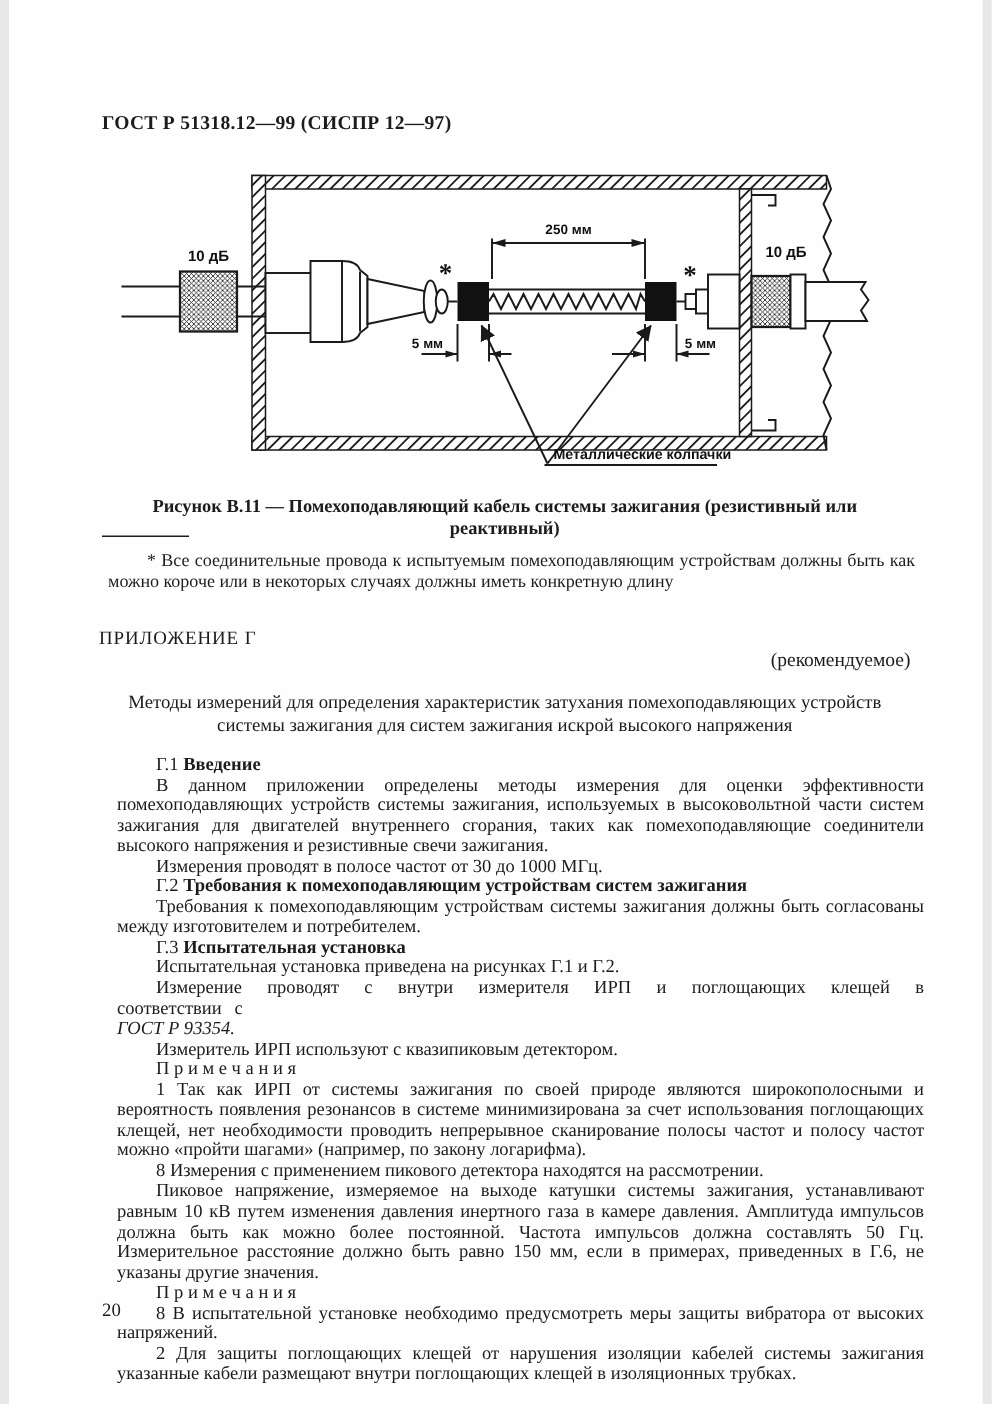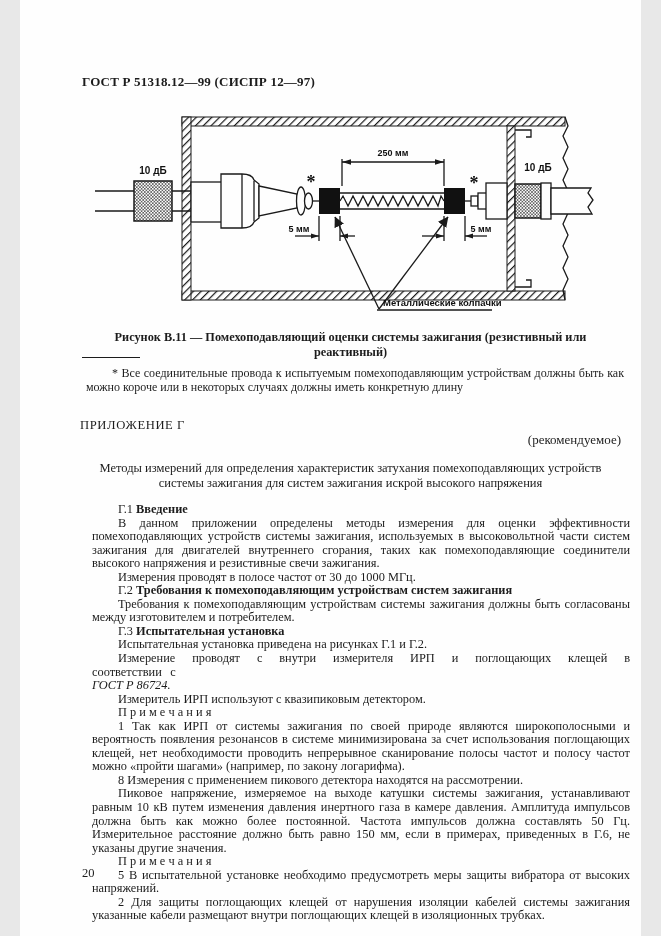--- a/index.html
+++ b/index.html
@@ -1,20 +1,21 @@
 <!DOCTYPE html>
 <html><head>
 <meta charset="utf-8">
 <style>
   html,body { margin:0; padding:0; background:#e8e8e8; }
   .page {
     position:relative; width:621px; height:936px; margin:0 auto;
     background:#fefefe; color:#1c1c1c;
     font-family:"Liberation Serif", serif;
     overflow:hidden;
+    padding-left:28px;
   }
   .doc-header {
     position:absolute; left:62px; top:74px;
     font-size:13px; font-weight:bold; letter-spacing:0.2px;
   }
   .figure-svg { position:absolute; left:72px; top:104px; width:545px; height:218px; }
   .figure-caption {
     position:absolute; left:60px; top:330px; width:541px;
     text-align:center; font-size:12.3px; font-weight:bold;
   }
@@ -161,43 +162,43 @@
       <rect class="shape" x="379" y="92" width="7" height="10"></rect>
       <rect class="shape" x="386" y="89" width="9" height="16"></rect>
       <rect class="shape" x="394" y="79" width="21" height="36"></rect>
       <rect x="423" y="80" width="26" height="34" fill="url(#dither)" stroke="#1a1a1a" stroke-width="1.5"></rect>
       <rect class="shape" x="449" y="79" width="10" height="36"></rect>
       <path class="shape" d="M459,84 L499,84 L496,89 L501,96 L496,103 L500,110 L459,110 Z"></path>
       <text class="dlabel" x="446" y="67" text-anchor="middle">10 дБ</text>
     </g>
   </svg>
 
-  <div class="figure-caption">Рисунок В.11 — Помехоподавляющий оценки системы зажигания (резистивный или реактивный)</div>
+  <div class="figure-caption">Рисунок В.11 — Помехоподавляющий кабель системы зажигания (резистивный или реактивный)</div>
 
   <div class="footnote-rule"></div>
   <p class="footnote">* Все соединительные провода к испытуемым помехоподавляющим устройствам должны быть как можно короче или в некоторых случаях должны иметь конкретную длину</p>
 
   <div class="appendix-label">ПРИЛОЖЕНИЕ Г</div>
   <div class="appendix-type">(рекомендуемое)</div>
   <div class="appendix-title">Методы измерений для определения характеристик затухания помехоподавляющих устройств системы зажигания для систем зажигания искрой высокого напряжения</div>
 
   <div class="body-text">
     <p><span>Г.1</span> <span class="sec-title">Введение</span></p>
     <p>В данном приложении определены методы измерения для оценки эффективности помехоподавляющих устройств системы зажигания, используемых в высоковольтной части систем зажигания для двигателей внутреннего сгорания, таких как помехоподавляющие соединители высокого напряжения и резистивные свечи зажигания.</p>
     <p>Измерения проводят в полосе частот от 30 до 1000 МГц.</p>
     <p><span>Г.2</span> <span class="sec-title">Требования к помехоподавляющим устройствам систем зажигания</span></p>
     <p>Требования к помехоподавляющим устройствам системы зажигания должны быть согласованы между изготовителем и потребителем.</p>
     <p><span>Г.3</span> <span class="sec-title">Испытательная установка</span></p>
     <p>Испытательная установка приведена на рисунках Г.1 и Г.2.</p>
-    <p><span class="stretch">Измерение проводят с внутри измерителя ИРП и поглощающих клещей в соответствии с</span><br><span class="gost-ref">ГОСТ Р 86724.</span></p>
+    <p><span class="stretch">Измерение проводят с внутри измерителя ИРП и поглощающих клещей в соответствии с</span><br><span class="gost-ref">ГОСТ Р 93354.</span></p>
     <p>Измеритель ИРП используют с квазипиковым детектором.</p>
     <p>П р и м е ч а н и я</p>
     <p>1 Так как ИРП от системы зажигания по своей природе являются широкополосными и вероятность появления резонансов в системе минимизирована за счет использования поглощающих клещей, нет необходимости проводить непрерывное сканирование полосы частот и полосу частот можно «пройти шагами» (например, по закону логарифма).</p>
     <p>8 Измерения с применением пикового детектора находятся на рассмотрении.</p>
     <p>Пиковое напряжение, измеряемое на выходе катушки системы зажигания, устанавливают равным 10 кВ путем изменения давления инертного газа в камере давления. Амплитуда импульсов должна быть как можно более постоянной. Частота импульсов должна составлять 50 Гц. Измерительное расстояние должно быть равно 150 мм, если в примерах, приведенных в Г.6, не указаны другие значения.</p>
     <p>П р и м е ч а н и я</p>
-    <p>5 В испытательной установке необходимо предусмотреть меры защиты вибратора от высоких напряжений.</p>
+    <p>8 В испытательной установке необходимо предусмотреть меры защиты вибратора от высоких напряжений.</p>
     <p>2 Для защиты поглощающих клещей от нарушения изоляции кабелей системы зажигания указанные кабели размещают внутри поглощающих клещей в изоляционных трубках.</p>
   </div>
 
   <div class="page-number">20</div>
 
 </div>
 
 </body></html>

